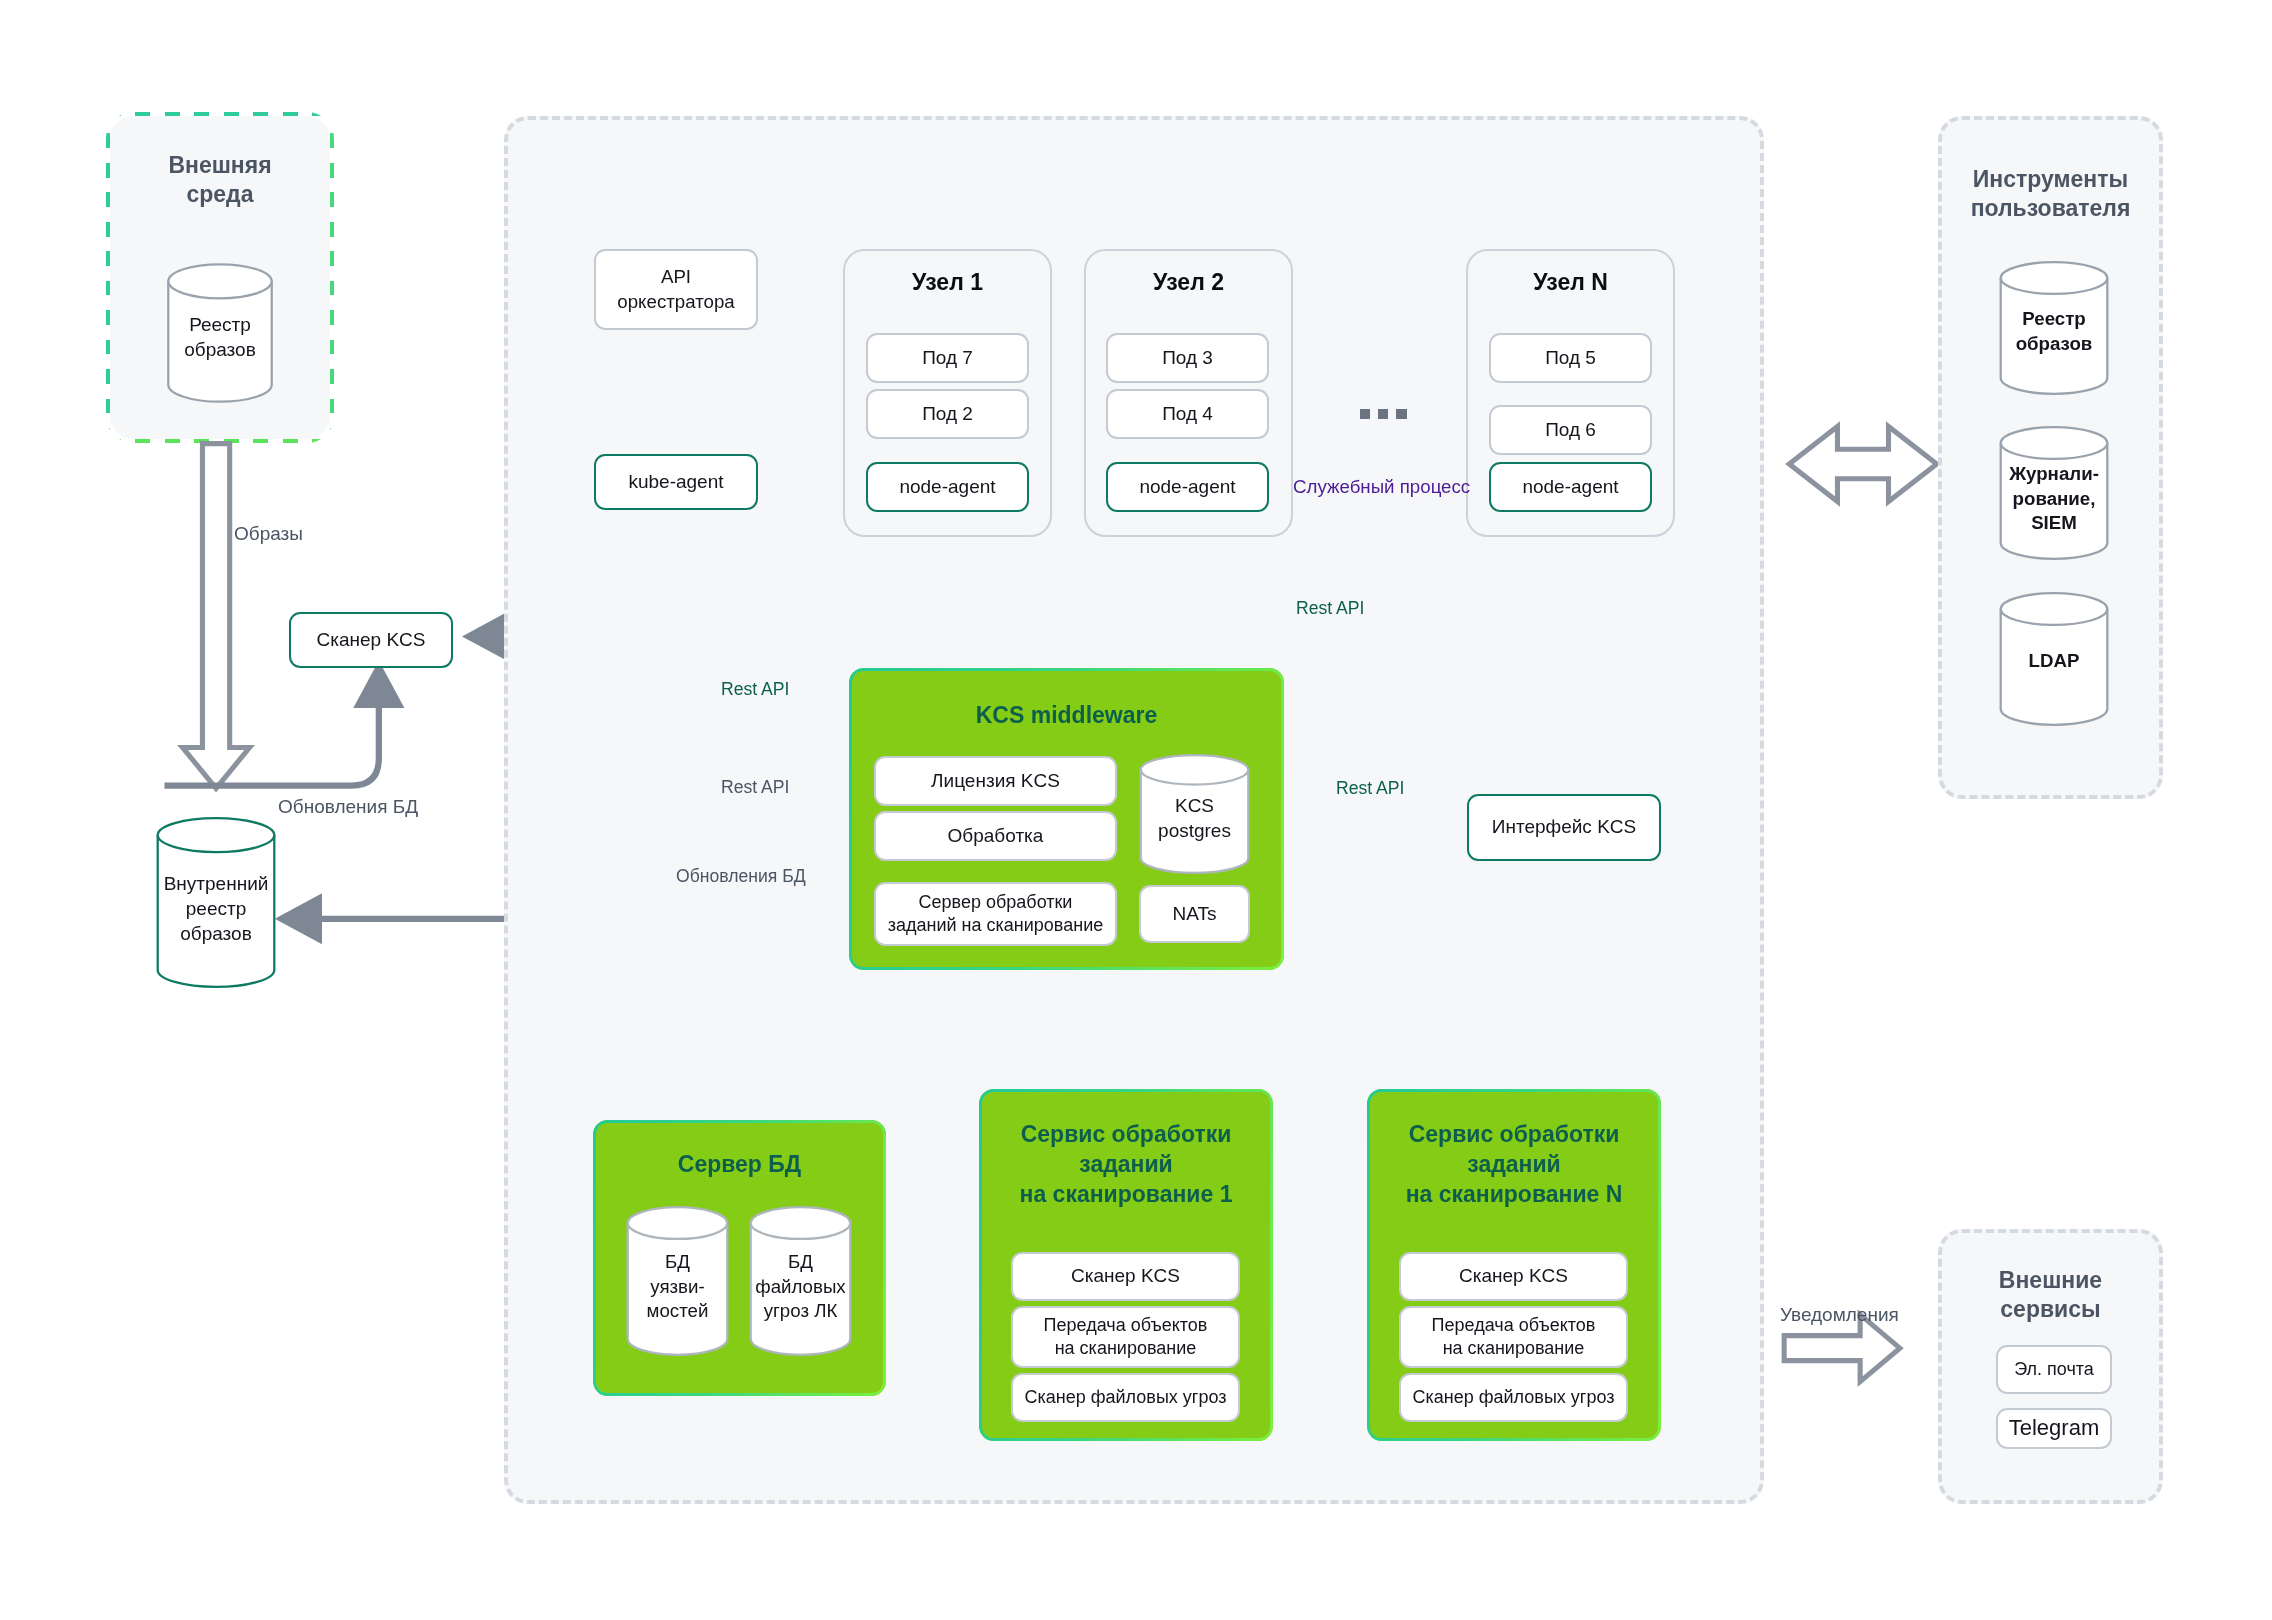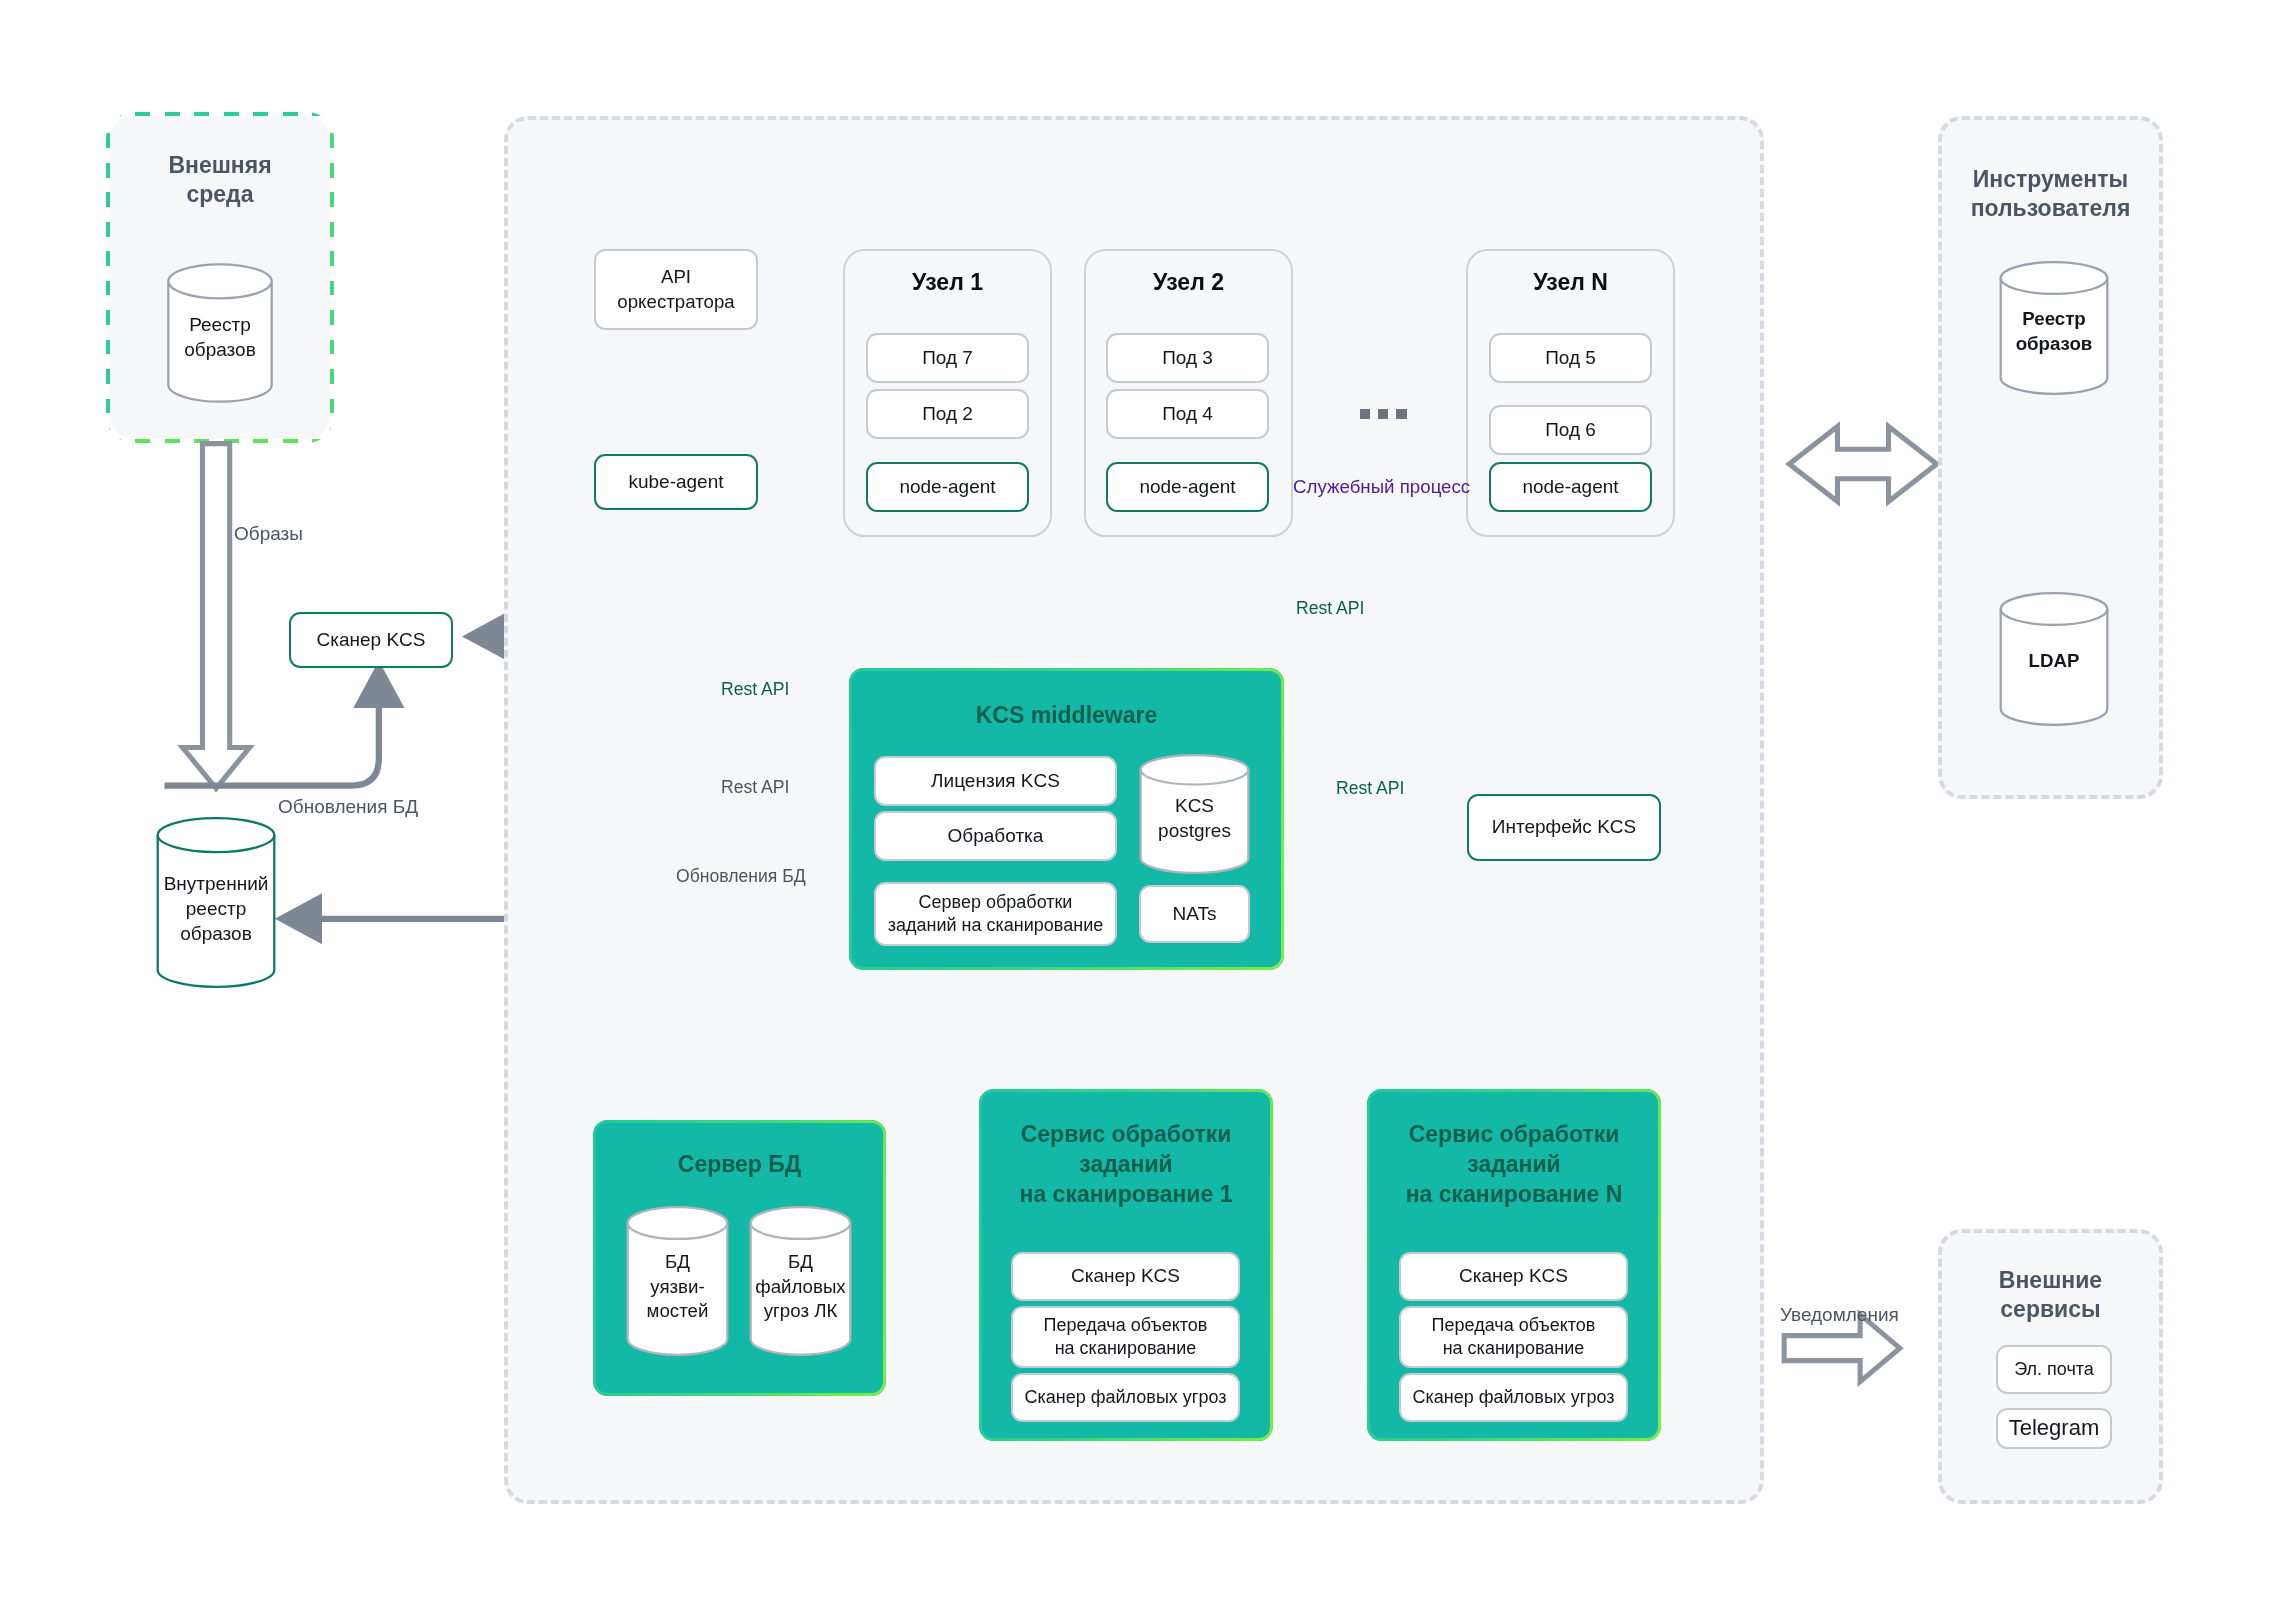--- a/index.html
+++ b/index.html
@@ -79,21 +79,21 @@
     position: absolute;
     border: 2.3px solid #ccd2da;
     border-radius: 21.5px;
     background: #f5f7f9;
   }
 
   
   .grad-box {
     position: absolute;
     border-radius: 14.7px;
-    background: #14b8a6;
+    background: #84cc16;
   }
   .grad-box::before{
     content:"";
     position:absolute; inset:0;
     border-radius:14.7px;
     padding:3.4px;
     background: linear-gradient(100deg,#23c99a 0%, #38d683 45%, #7bf03c 100%);
     -webkit-mask: linear-gradient(#000 0 0) content-box, linear-gradient(#000 0 0);
     -webkit-mask-composite: xor;
             mask: linear-gradient(#000 0 0) content-box, linear-gradient(#000 0 0);
@@ -396,20 +396,29 @@
     <div class="panel-title" style="top:45px; white-space:pre-line;">Инструменты
 пользователя</div>
     <div class="cyl" style="left:57px; top:141px; width:110px; height:134px;">
       <svg viewBox="0 0 194 236" preserveAspectRatio="none" xmlns="http://www.w3.org/2000/svg">
         <path d="M3,30 L3,206 A94,28 0 0 0 191,206 L191,30" fill="#ffffff" stroke="#9aa3ad" stroke-width="4"></path>
         <ellipse cx="97" cy="30" rx="94" ry="28" fill="#ffffff" stroke="#9aa3ad" stroke-width="4"></ellipse>
       </svg>
       <div class="lbl" style="font-size:18.7px; font-weight:600;">Реестр
 образов</div>
     </div>
+    <div class="cyl" style="left:57px; top:306px; width:110px; height:134px;">
+      <svg viewBox="0 0 194 236" preserveAspectRatio="none" xmlns="http://www.w3.org/2000/svg">
+        <path d="M3,30 L3,206 A94,28 0 0 0 191,206 L191,30" fill="#ffffff" stroke="#9aa3ad" stroke-width="4"></path>
+        <ellipse cx="97" cy="30" rx="94" ry="28" fill="#ffffff" stroke="#9aa3ad" stroke-width="4"></ellipse>
+      </svg>
+      <div class="lbl" style="font-size:18.7px; font-weight:600;">Журнали-
+рование,
+SIEM</div>
+    </div>
     <div class="cyl" style="left:57px; top:472px; width:110px; height:134px;">
       <svg viewBox="0 0 194 236" preserveAspectRatio="none" xmlns="http://www.w3.org/2000/svg">
         <path d="M3,30 L3,206 A94,28 0 0 0 191,206 L191,30" fill="#ffffff" stroke="#9aa3ad" stroke-width="4"></path>
         <ellipse cx="97" cy="30" rx="94" ry="28" fill="#ffffff" stroke="#9aa3ad" stroke-width="4"></ellipse>
       </svg>
       <div class="lbl" style="font-size:18.7px; font-weight:600;">LDAP</div>
     </div>
   </div>
 
   <div class="panel-dashed-gray node" style="left:1938px; top:1229px; width:225px; height:275px;">

